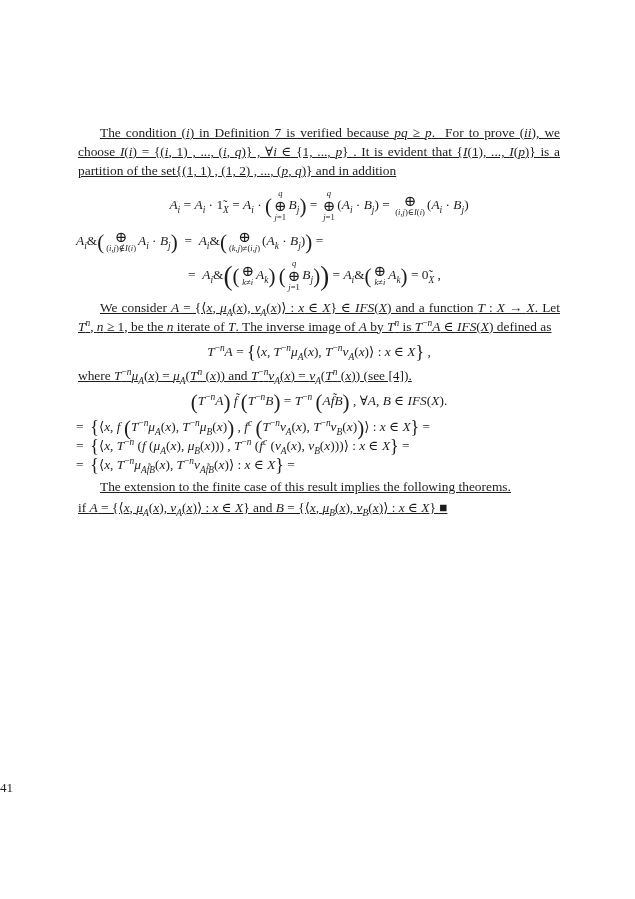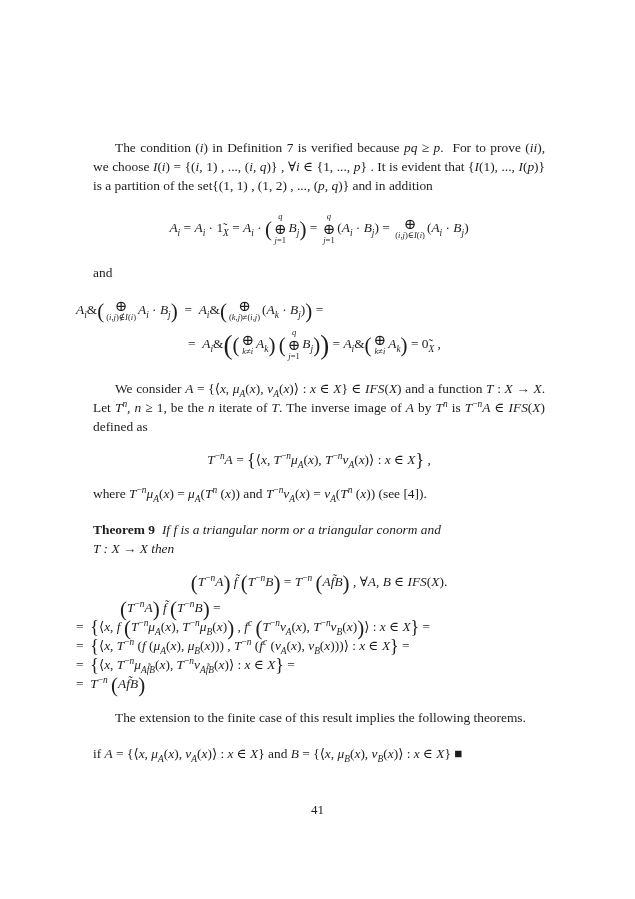--- a/index.html
+++ b/index.html
@@ -5,42 +5,42 @@
   html,body{margin:0;padding:0;background:#ffffff;}
   body{
     width:635px;height:899px;
     font-family:"Liberation Serif","DejaVu Serif",serif;
     color:#1c1c1c;
     font-size:13.4px;
     -webkit-font-smoothing:antialiased;
   }
   .page{position:relative;width:635px;height:899px;background:#ffffff;overflow:hidden;}
   .content{position:absolute;left:76px;top:121px;width:486px;}
-  p.body{margin:17px;text-align:justify;line-height:19px;}
+  p.body{margin:2px;text-align:justify;line-height:19px;text-decoration:underline;}
   p.indent{text-indent:22px;}
   .gap-top{margin-top:12px;}
   
   .eq{display:block;text-align:center;margin:9px 0 7px 0;white-space:nowrap;line-height:1.05;}
   .eqrow{display:block;margin:5px 0;white-space:nowrap;line-height:1.05;}
   .ind-eq2b{margin-left:112px;}
   .ind-prf1{margin-left:44px;}
   .ind-prf{margin-left:0;}
   
   .bp{font-size:21px;vertical-align:-0.18em;line-height:0;}
   .bp3{font-size:27px;vertical-align:-0.22em;line-height:0;}
   .bb{font-size:18px;vertical-align:-0.12em;line-height:0;}
   
   .op{display:inline-flex;flex-direction:column;align-items:center;vertical-align:middle;line-height:1;margin:0 2px;}
   .op .lt,.op .lb{font-size:8.5px;line-height:1.15;white-space:nowrap;}
   .op .sy{font-size:15px;line-height:0.95;}
   sup{font-size:70%;line-height:0;}
   sub{font-size:70%;line-height:0;}
   .thm-body{font-style:italic;}
   .lbl{font-weight:bold;margin-right:7px;}
-  .pageno{position:absolute;top:802px;left:0;width:100%;text-align:center;font-size:13px;}
+  .pageno{position:absolute;top:780px;left:0;width:100%;font-size:13px;}
 </style>
 </head>
 <body>
 
 <div class="page">
   <div class="content">
 
     <p class="body indent">The condition (<i>i</i>) in Definition 7 is verified because <i>pq</i> ≥ <i>p</i>.&nbsp; For to prove (<i>ii</i>), we choose <i>I</i>(<i>i</i>) = {(<i>i</i>, 1) , ..., (<i>i</i>, <i>q</i>)} , ∀<i>i</i> ∈ {1, ..., <i>p</i>} . It is evident that {<i>I</i>(1), ..., <i>I</i>(<i>p</i>)} is a partition of the set{(1, 1) , (1, 2) , ..., (<i>p</i>, <i>q</i>)} and in addition</p>
 
     <span class="eq"><i>A</i><sub><i>i</i></sub> = <i>A</i><sub><i>i</i></sub> · 1̃<sub><i>X</i></sub> = <i>A</i><sub><i>i</i></sub> · <span class="bp">(</span><span class="op">
@@ -49,21 +49,20 @@
           <span class="lb"><i>j</i>=1</span>
         </span><i>B</i><sub><i>j</i></sub><span class="bp">)</span> = <span class="op">
           <span class="lt"><i>q</i></span>
           <span class="sy">⊕</span>
           <span class="lb"><i>j</i>=1</span>
         </span>(<i>A</i><sub><i>i</i></sub> · <i>B</i><sub><i>j</i></sub>) = <span class="op">
           <span class="sy">⊕</span>
           <span class="lb">(<i>i</i>,<i>j</i>)∈<i>I</i>(<i>i</i>)</span>
         </span>(<i>A</i><sub><i>i</i></sub> · <i>B</i><sub><i>j</i></sub>)</span>
 
-    <p class="body">and</p>
 
     <div>
       <span class="eqrow"><i>A</i><sub><i>i</i></sub>&amp;<span class="bp">(</span><span class="op">
             <span class="sy">⊕</span>
             <span class="lb">(<i>i</i>,<i>j</i>)∉<i>I</i>(<i>i</i>)</span>
           </span><i>A</i><sub><i>i</i></sub> · <i>B</i><sub><i>j</i></sub><span class="bp">)</span> &nbsp;=&nbsp; <i>A</i><sub><i>i</i></sub>&amp;<span class="bp">(</span><span class="op">
             <span class="sy">⊕</span>
             <span class="lb">(<i>k</i>,<i>j</i>)≠(<i>i</i>,<i>j</i>)</span>
           </span>(<i>A</i><sub><i>k</i></sub> · <i>B</i><sub><i>j</i></sub>)<span class="bp">)</span> =</span>
       <span class="eqrow ind-eq2b">=&nbsp; <i>A</i><sub><i>i</i></sub>&amp;<span class="bp3">(</span><span class="bp">(</span><span class="op">
@@ -79,33 +78,28 @@
           </span><i>A</i><sub><i>k</i></sub><span class="bp">)</span> = 0̃<sub><i>X</i></sub> ,</span>
     </div>
 
 
     <p class="body indent">We consider <i>A</i> = {⟨<i>x</i>, <i>μ</i><sub><i>A</i></sub>(<i>x</i>), <i>ν</i><sub><i>A</i></sub>(<i>x</i>)⟩ : <i>x</i> ∈ <i>X</i>} ∈ <i>IFS</i>(<i>X</i>) and a function <i>T</i> : <i>X</i> → <i>X</i>. Let <i>T</i><sup><i>n</i></sup>, <i>n</i> ≥ 1, be the <i>n</i> iterate of <i>T</i>. The inverse image of <i>A</i> by <i>T</i><sup><i>n</i></sup> is <i>T</i><sup>−<i>n</i></sup><i>A</i> ∈ <i>IFS</i>(<i>X</i>) defined as</p>
 
     <span class="eq"><i>T</i><sup>−<i>n</i></sup><i>A</i> = <span class="bb">{</span>⟨<i>x</i>, <i>T</i><sup>−<i>n</i></sup><i>μ</i><sub><i>A</i></sub>(<i>x</i>), <i>T</i><sup>−<i>n</i></sup><i>ν</i><sub><i>A</i></sub>(<i>x</i>)⟩ : <i>x</i> ∈ <i>X</i><span class="bb">}</span> ,</span>
 
     <p class="body">where <i>T</i><sup>−<i>n</i></sup><i>μ</i><sub><i>A</i></sub>(<i>x</i>) = <i>μ</i><sub><i>A</i></sub>(<i>T</i><sup><i>n</i></sup> (<i>x</i>)) and <i>T</i><sup>−<i>n</i></sup><i>ν</i><sub><i>A</i></sub>(<i>x</i>) = <i>ν</i><sub><i>A</i></sub>(<i>T</i><sup><i>n</i></sup> (<i>x</i>)) (see [4]).</p>
 
-    <p class="body gap-top">
-      <span class="lbl">Theorem 9</span><span class="thm-body">If <i>f</i> is a triangular norm or a triangular conorm and<br><i>T</i> : <i>X</i> → <i>X</i> then</span>
-    </p>
 
     <span class="eq"><span class="bp">(</span><i>T</i><sup>−<i>n</i></sup><i>A</i><span class="bp">)</span> <i>f̃</i> <span class="bp">(</span><i>T</i><sup>−<i>n</i></sup><i>B</i><span class="bp">)</span> = <i>T</i><sup>−<i>n</i></sup> <span class="bp">(</span><i>Af̃B</i><span class="bp">)</span> , ∀<i>A</i>, <i>B</i> ∈ <i>IFS</i>(<i>X</i>).</span>
 
 
     <div class="gap-top">
-      <span class="eqrow ind-prf1"><span class="bp">(</span><i>T</i><sup>−<i>n</i></sup><i>A</i><span class="bp">)</span> <i>f̃</i> <span class="bp">(</span><i>T</i><sup>−<i>n</i></sup><i>B</i><span class="bp">)</span> =</span>
       <span class="eqrow ind-prf">=&nbsp; <span class="bb">{</span>⟨<i>x</i>, <i>f</i> <span class="bp">(</span><i>T</i><sup>−<i>n</i></sup><i>μ</i><sub><i>A</i></sub>(<i>x</i>), <i>T</i><sup>−<i>n</i></sup><i>μ</i><sub><i>B</i></sub>(<i>x</i>)<span class="bp">)</span> , <i>f</i><sup><i>c</i></sup> <span class="bp">(</span><i>T</i><sup>−<i>n</i></sup><i>ν</i><sub><i>A</i></sub>(<i>x</i>), <i>T</i><sup>−<i>n</i></sup><i>ν</i><sub><i>B</i></sub>(<i>x</i>)<span class="bp">)</span>⟩ : <i>x</i> ∈ <i>X</i><span class="bb">}</span> =</span>
       <span class="eqrow ind-prf">=&nbsp; <span class="bb">{</span>⟨<i>x</i>, <i>T</i><sup>−<i>n</i></sup> (<i>f</i> (<i>μ</i><sub><i>A</i></sub>(<i>x</i>), <i>μ</i><sub><i>B</i></sub>(<i>x</i>))) , <i>T</i><sup>−<i>n</i></sup> (<i>f</i><sup><i>c</i></sup> (<i>ν</i><sub><i>A</i></sub>(<i>x</i>), <i>ν</i><sub><i>B</i></sub>(<i>x</i>)))⟩ : <i>x</i> ∈ <i>X</i><span class="bb">}</span> =</span>
       <span class="eqrow ind-prf">=&nbsp; <span class="bb">{</span>⟨<i>x</i>, <i>T</i><sup>−<i>n</i></sup><i>μ</i><sub><i>Af̃B</i></sub>(<i>x</i>), <i>T</i><sup>−<i>n</i></sup><i>ν</i><sub><i>Af̃B</i></sub>(<i>x</i>)⟩ : <i>x</i> ∈ <i>X</i><span class="bb">}</span> =</span>
-      <span class="eqrow ind-prf">=&nbsp; <i>T</i><sup>−<i>n</i></sup> <span class="bp">(</span><i>Af̃B</i><span class="bp">)</span></span>
     </div>
 
     <p class="body indent">The extension to the finite case of this result implies the following theorems.</p>
 
     <p class="body gap-top">if <i>A</i> = {⟨<i>x</i>, <i>μ</i><sub><i>A</i></sub>(<i>x</i>), <i>ν</i><sub><i>A</i></sub>(<i>x</i>)⟩ : <i>x</i> ∈ <i>X</i>} and <i>B</i> = {⟨<i>x</i>, <i>μ</i><sub><i>B</i></sub>(<i>x</i>), <i>ν</i><sub><i>B</i></sub>(<i>x</i>)⟩ : <i>x</i> ∈ <i>X</i>} ■</p>
 
   </div>
 
   <div class="pageno">41</div>
 </div>

